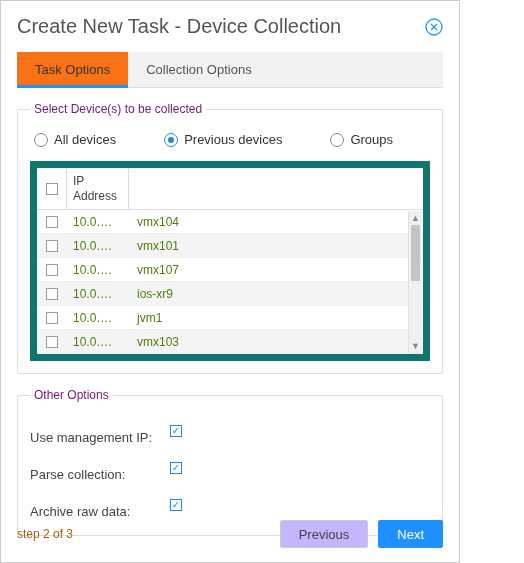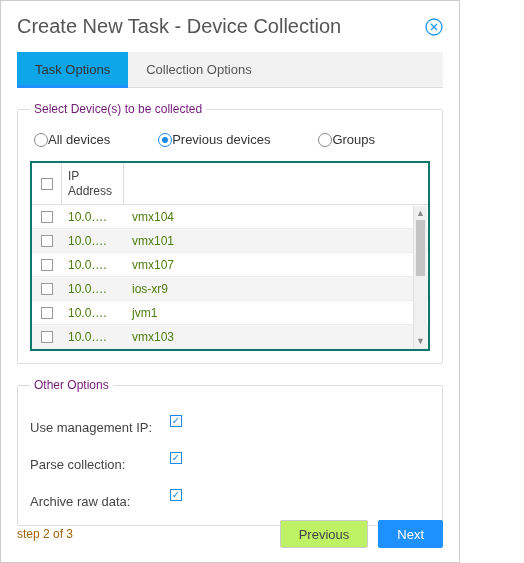--- a/index.html
+++ b/index.html
@@ -43,21 +43,21 @@
     background: #f2f2f2;
   }
   .tab {
     padding: 10px 18px;
     font-size: 13px;
     color: #555;
     cursor: pointer;
     background: #f2f2f2;
   }
   .tab.active {
-    background: #0ea5e9;
+    background: #f97316;
     border-bottom: 3px solid #1e90ff;
     margin-bottom: -1px;
     color: #333;
     padding-bottom: 7px;
   }
   fieldset {
     border: 1px solid #ddd;
     border-radius: 2px;
     margin: 14px 0;
     padding: 10px 12px 12px;
@@ -69,21 +69,21 @@
   }
   .radio-row {
     display: flex;
     align-items: center;
     gap: 48px;
     padding: 6px 4px 14px;
   }
   .radio-item {
     display: flex;
     align-items: center;
-    gap: 0;
+    gap: 6px;
     cursor: pointer;
     font-size: 13px;
     color: #333;
   }
   .radio {
     width: 14px;
     height: 14px;
     border: 1px solid #888;
     border-radius: 50%;
     display: inline-flex;
@@ -93,21 +93,21 @@
   }
   .radio.checked { border-color: #1e88e5; }
   .radio.checked::after {
     content: "";
     width: 6px;
     height: 6px;
     background: #1e88e5;
     border-radius: 50%;
   }
   .table-wrap {
-    border: 2px solid #0f766e;
+    border: 7px solid #0f766e;
     position: relative;
   }
   .thead {
     display: flex;
     align-items: center;
     background: #fff;
     border-bottom: 1px solid #ddd;
     height: 42px;
   }
   .th-check {
@@ -233,21 +233,21 @@
   }
   .step {
     font-size: 12px;
     color: #a16207;
   }
   .btns { display: flex; gap: 10px; }
   .btn {
     height: 28px;
     padding: 0 18px;
     border: 1px solid #ccc;
-    background: #bef264;
+    background: #c4b5fd;
     font-size: 13px;
     color: #444;
     cursor: pointer;
     border-radius: 2px;
   }
   .btn.primary {
     background: #1e90ff;
     border-color: #1e90ff;
     color: #fff;
   }

